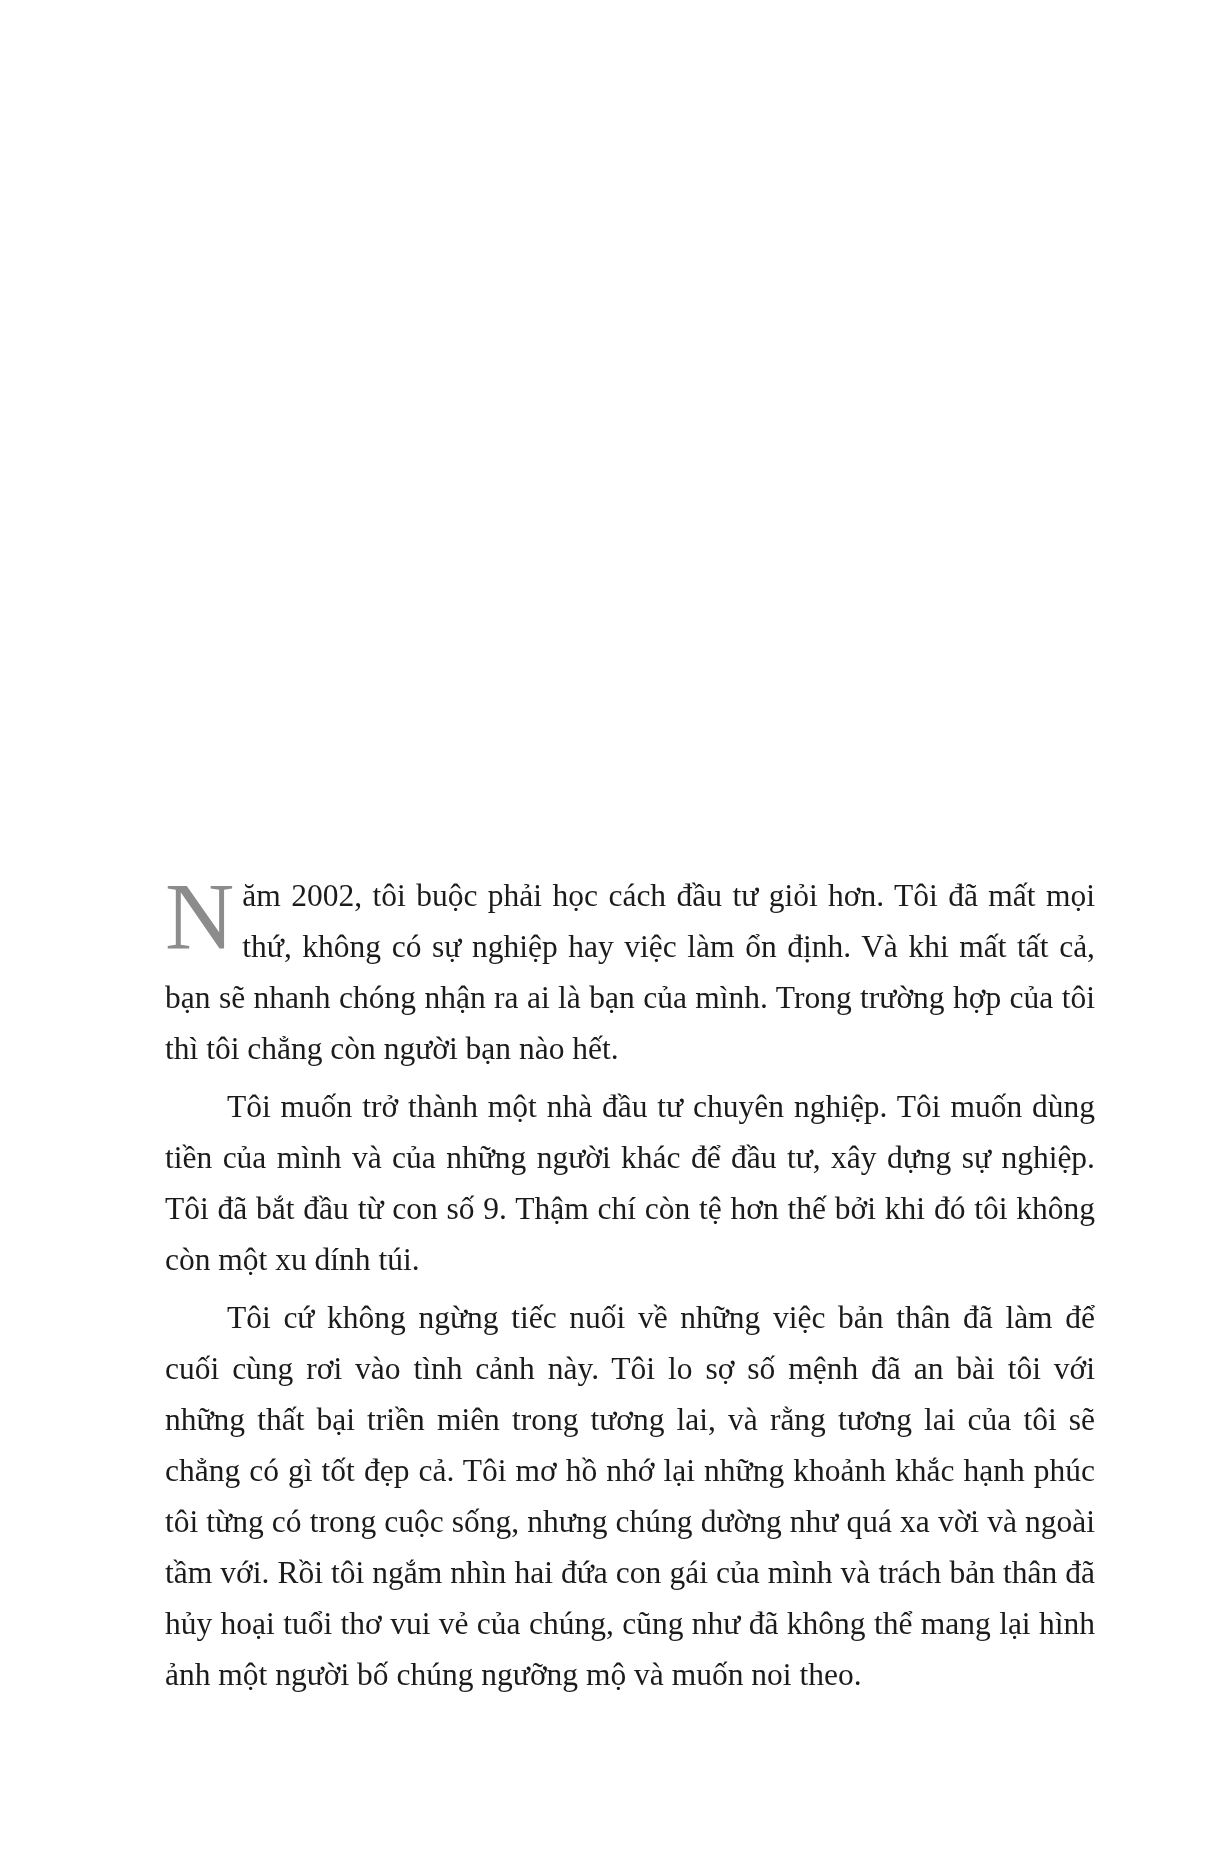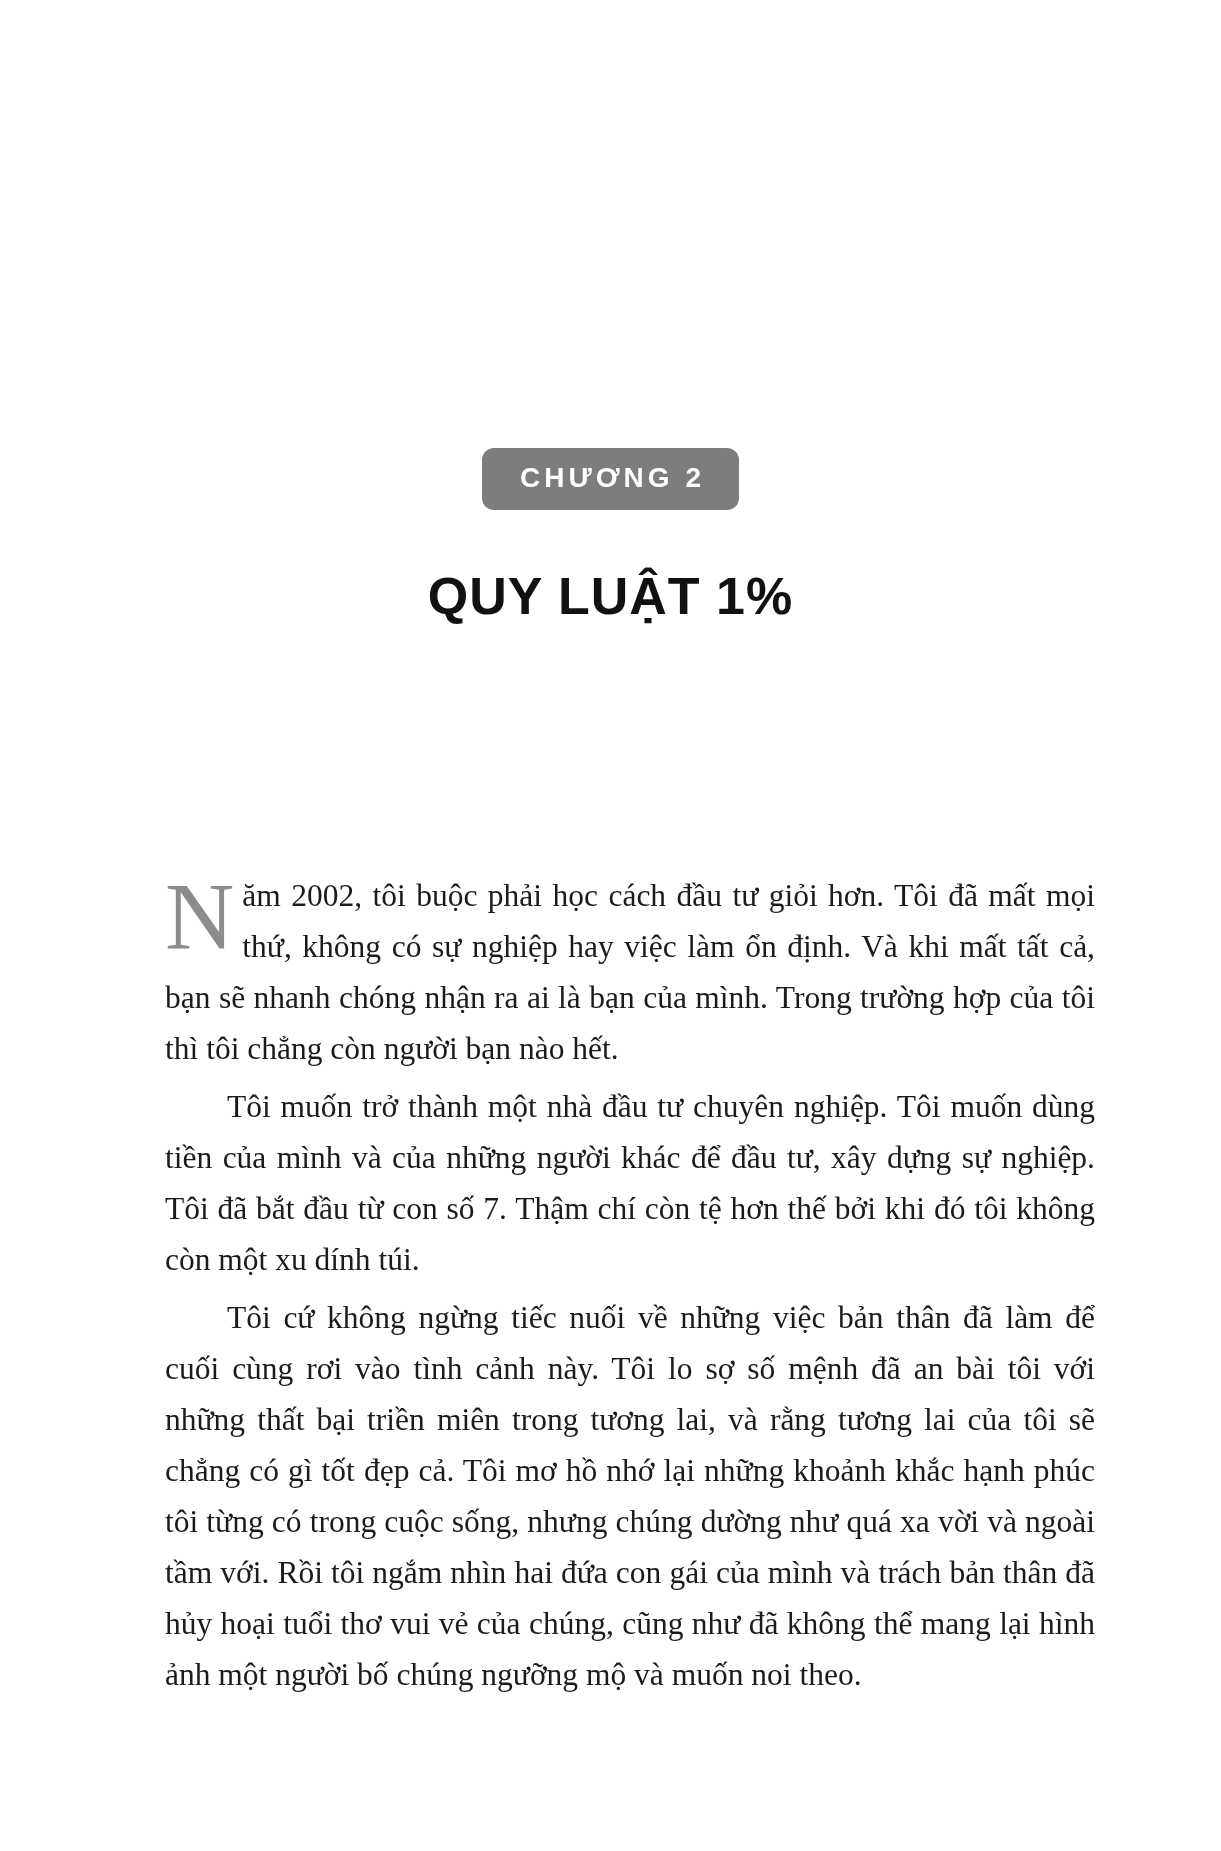--- a/index.html
+++ b/index.html
@@ -80,28 +80,24 @@
     color: #8c8c8c;
     padding: 6px 8px 0 0;
     margin-top: 2px;
   }
 </style>
 </head>
 <body>
 
 <div class="page">
 
-  <div class="chapter-header">
-    <div class="chapter-badge">CHƯƠNG 2</div>
-    <h1 class="chapter-title">QUY LUẬT 1%</h1>
-  </div>
 
   <div class="body-area">
 
     <p class="para dropcap-para"><span class="dropcap">N</span><span>ăm 2002, tôi buộc phải học cách đầu tư giỏi hơn. Tôi đã mất mọi thứ, không có sự nghiệp hay việc làm ổn định. Và khi mất tất cả, bạn sẽ nhanh chóng nhận ra ai là bạn của mình. Trong trường hợp của tôi thì tôi chẳng còn người bạn nào hết.</span></p>
 
-    <p class="para indent">Tôi muốn trở thành một nhà đầu tư chuyên nghiệp. Tôi muốn dùng tiền của mình và của những người khác để đầu tư, xây dựng sự nghiệp. Tôi đã bắt đầu từ con số 7. Thậm chí còn tệ hơn thế bởi khi đó tôi không còn một xu dính túi.</p>
+    <p class="para indent">Tôi muốn trở thành một nhà đầu tư chuyên nghiệp. Tôi muốn dùng tiền của mình và của những người khác để đầu tư, xây dựng sự nghiệp. Tôi đã bắt đầu từ con số 9. Thậm chí còn tệ hơn thế bởi khi đó tôi không còn một xu dính túi.</p>
 
     <p class="para indent">Tôi cứ không ngừng tiếc nuối về những việc bản thân đã làm để cuối cùng rơi vào tình cảnh này. Tôi lo sợ số mệnh đã an bài tôi với những thất bại triền miên trong tương lai, và rằng tương lai của tôi sẽ chẳng có gì tốt đẹp cả. Tôi mơ hồ nhớ lại những khoảnh khắc hạnh phúc tôi từng có trong cuộc sống, nhưng chúng dường như quá xa vời và ngoài tầm với. Rồi tôi ngắm nhìn hai đứa con gái của mình và trách bản thân đã hủy hoại tuổi thơ vui vẻ của chúng, cũng như đã không thể mang lại hình ảnh một người bố chúng ngưỡng mộ và muốn noi theo.</p>
 
   </div>
 
 </div>
 
 </body></html>

